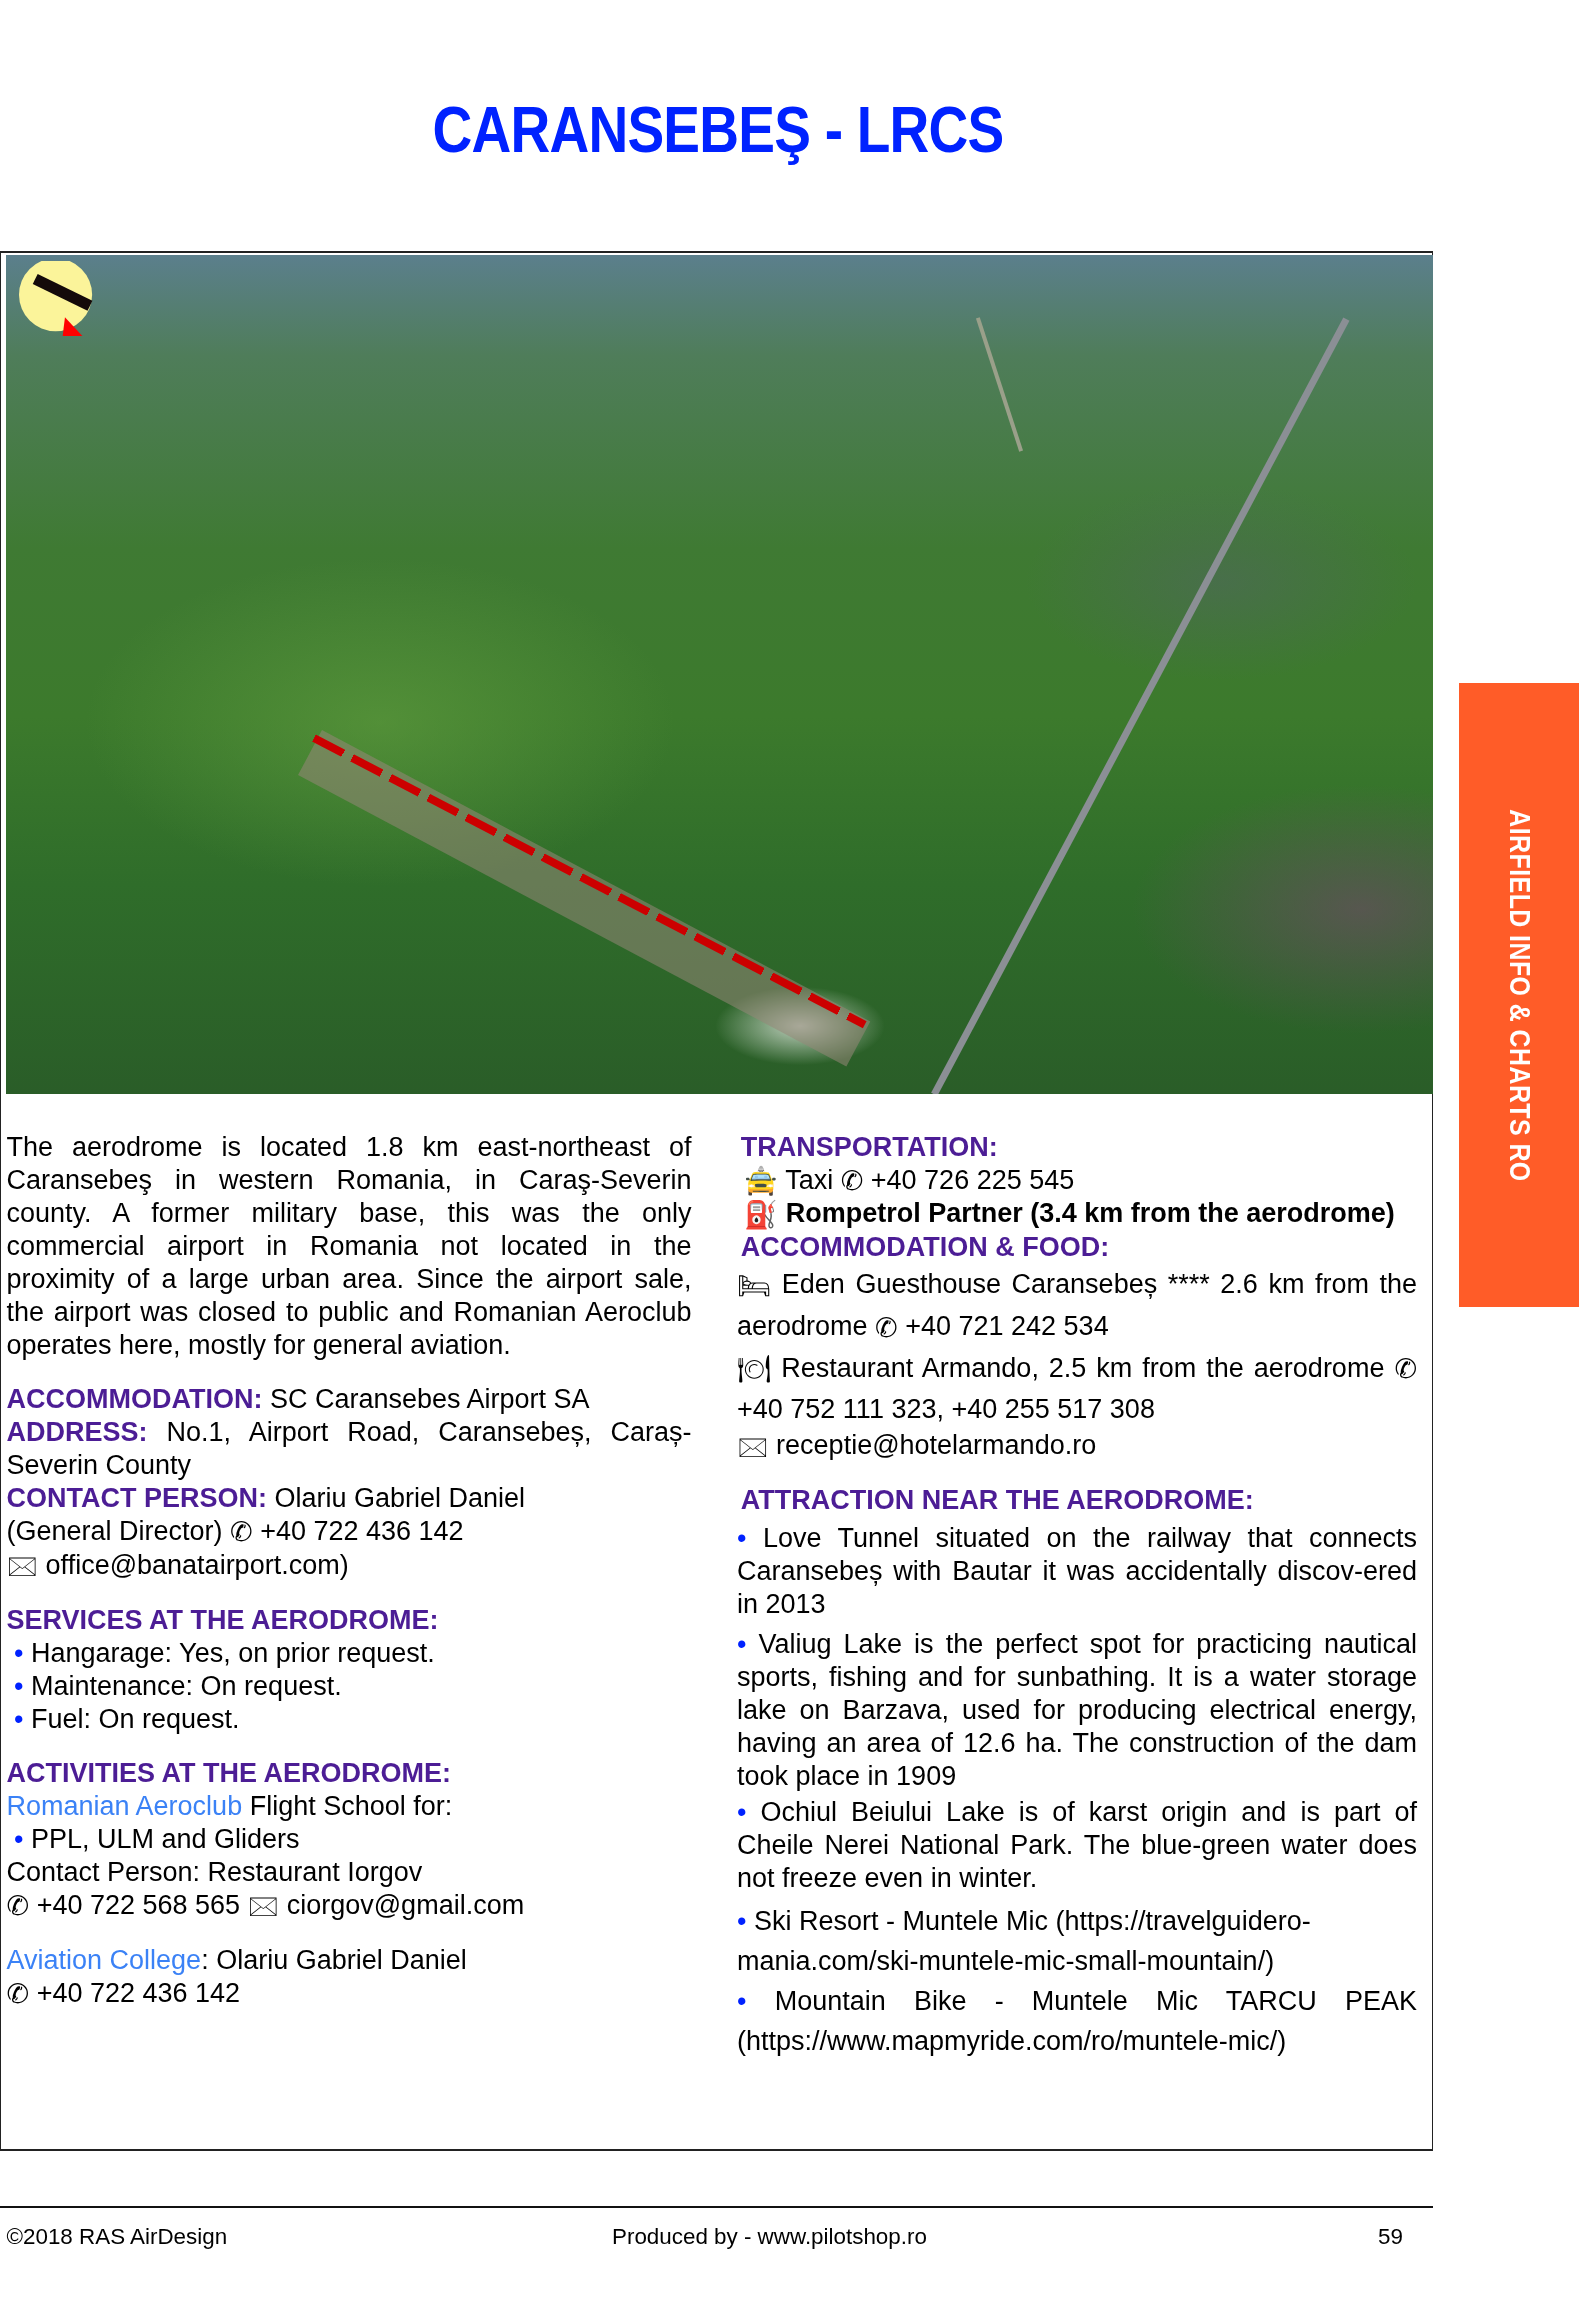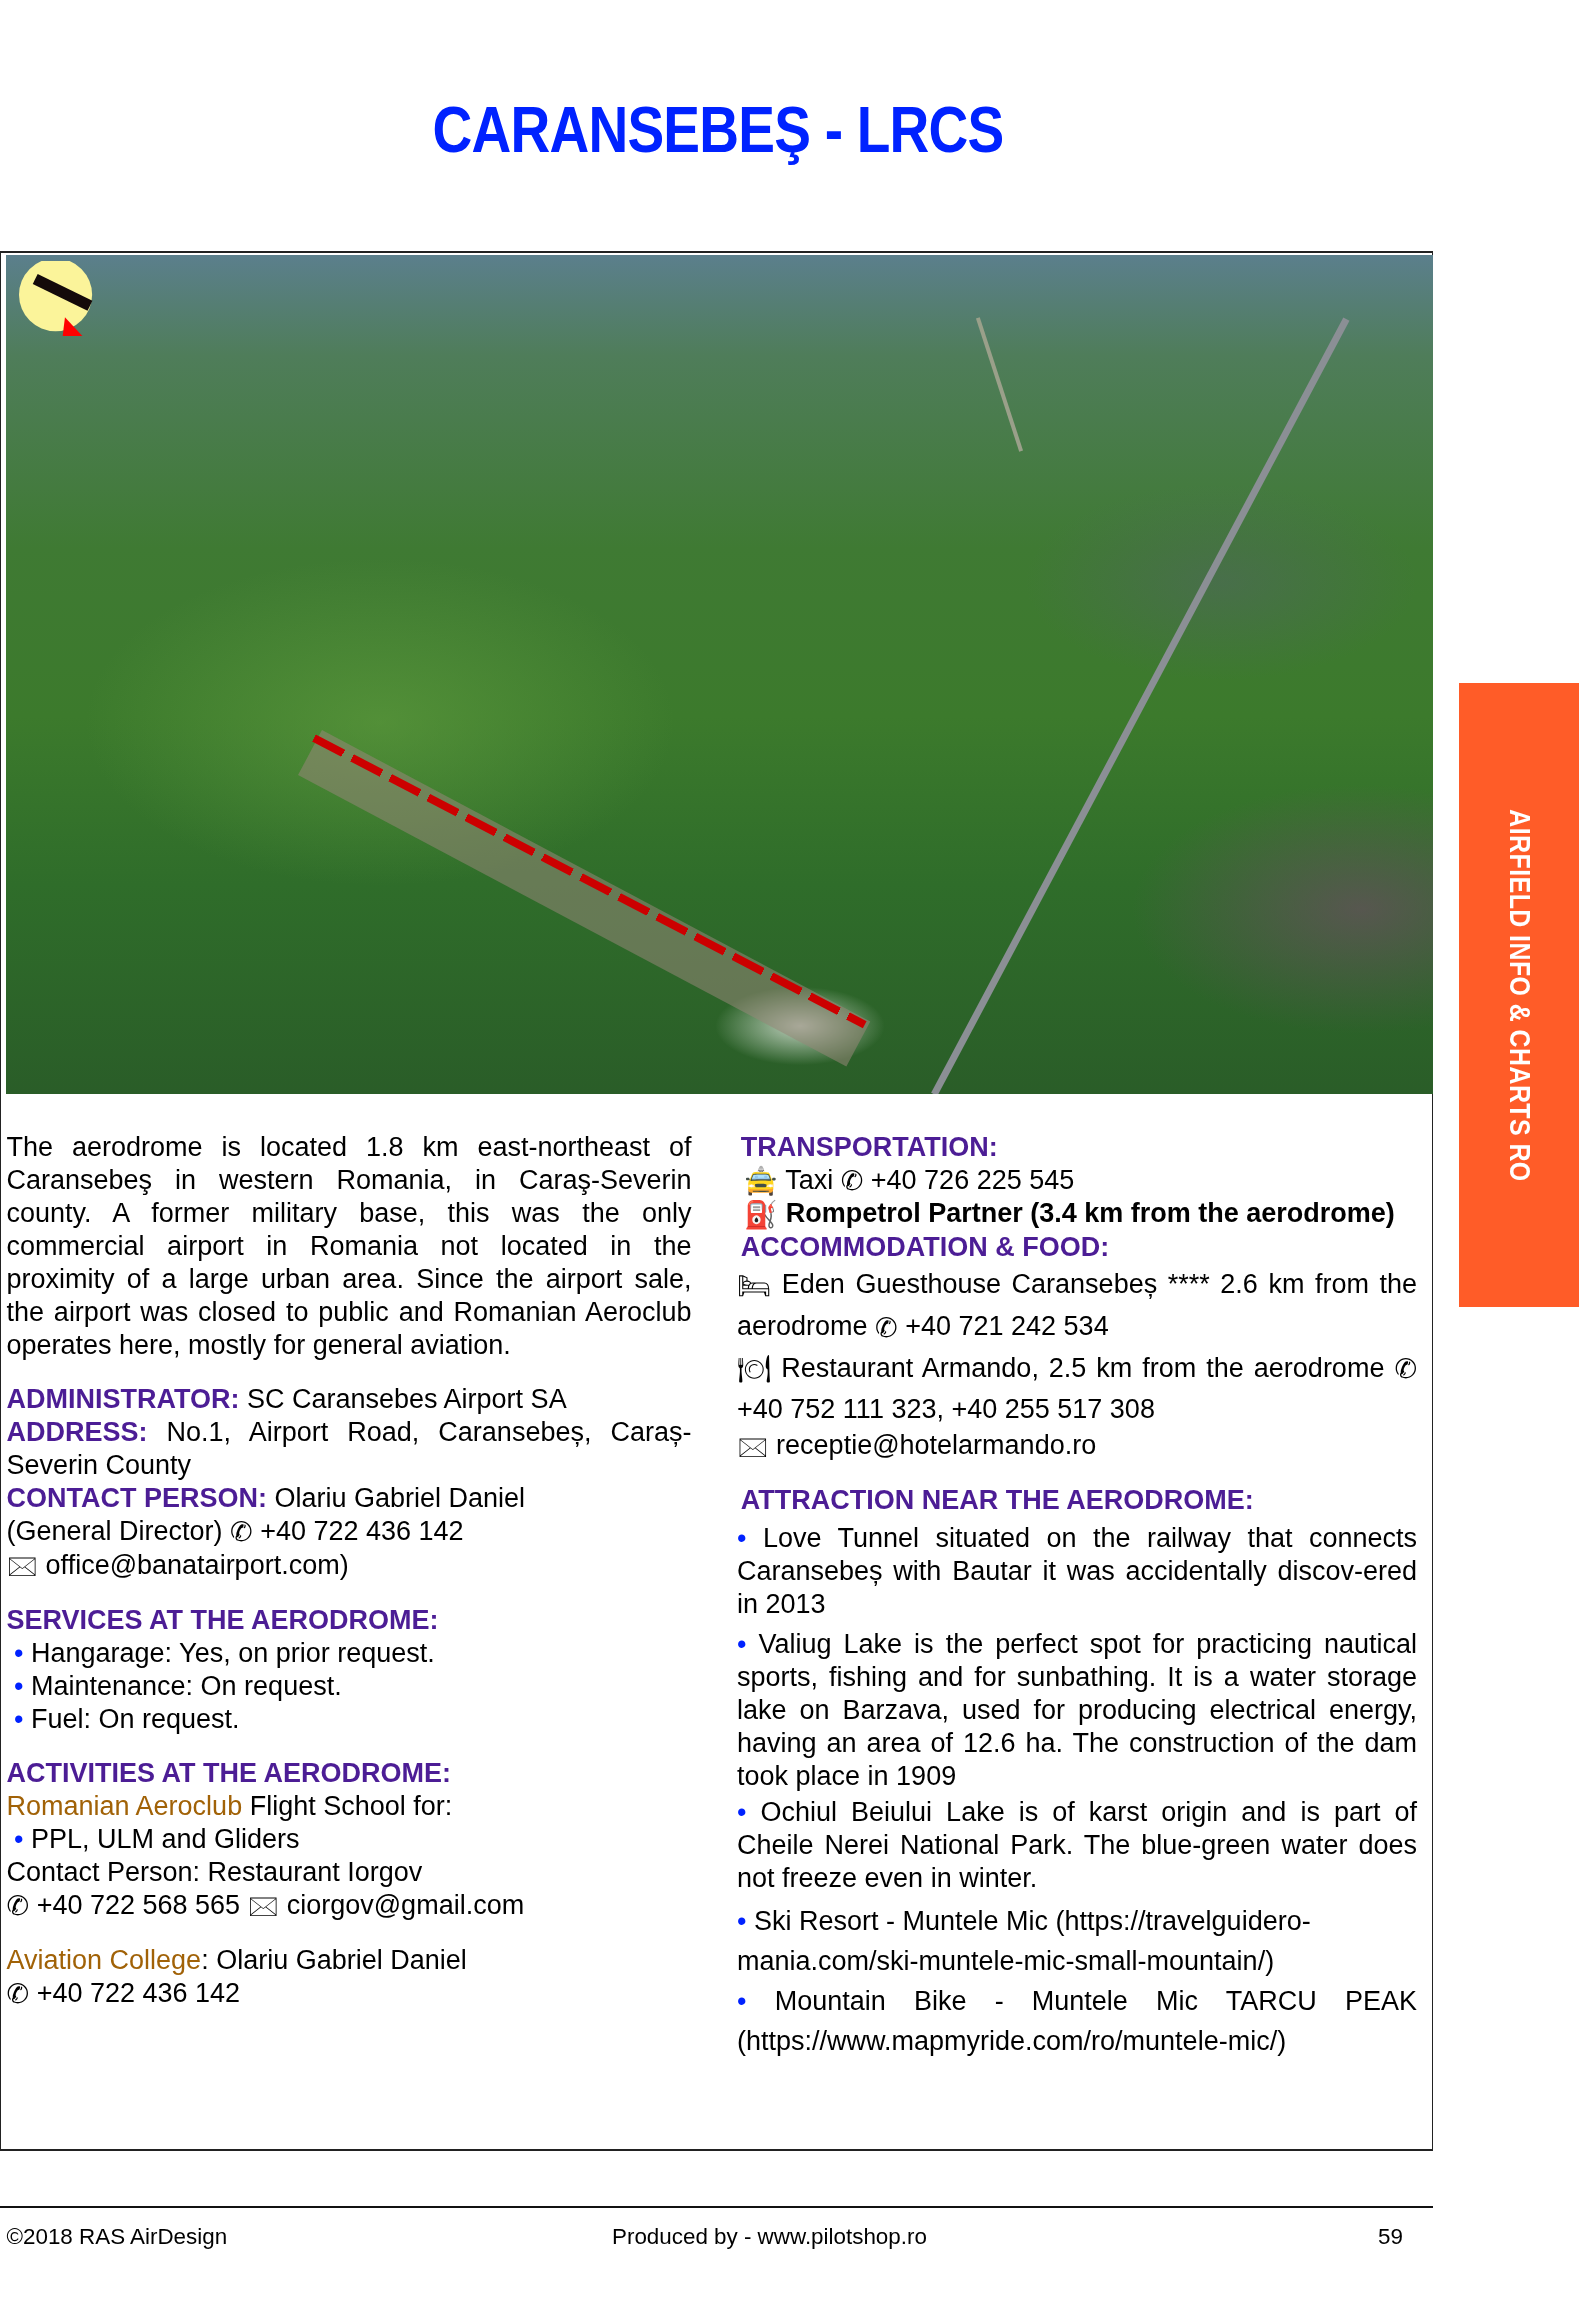--- a/index.html
+++ b/index.html
@@ -25,21 +25,21 @@
   .side-tab { position:absolute; left:1459px; top:683px; width:120px; height:624px; background:#ff5c28;
               display:flex; align-items:center; justify-content:center; }
   .side-tab span { writing-mode:vertical-rl; color:#fff; font-weight:bold; font-size:29px;
                    font-family:"Liberation Sans", sans-serif; white-space:nowrap; letter-spacing:0.5px;
                    transform:scaleY(0.86); }
   .col { position:absolute; font-size:27px; line-height:33px; }
   .col-left { left:6.5px; top:1131px; width:685px; }
   .col-right { left:737px; top:1131px; width:680px; }
   .j { text-align:justify; text-align-last:left; }
   .h { color:#4c1d95; font-weight:bold; }
-  .blue { color:#a16207; }
+  .blue { color:#3b82f6; }
   .bullet { color:#0022ff; }
   .icon { display:inline-block; vertical-align:middle; }
   .gap { height:20.6px; }
   .footer-rule { position:absolute; left:0; top:2206px; width:1433px; height:2.3px; background:#111; }
   .footer { position:absolute; top:2224px; font-size:22.4px; }
   .f-left { left:6.5px; } .f-center { left:612px; } .f-right { left:1378px; }
 </style>
 </head>
 <body>
 
@@ -61,21 +61,21 @@
 </svg>
 
 <div class="side-tab">
   <span>AIRFIELD INFO &amp; CHARTS RO</span>
 </div>
 
 <div class="col col-left">
   <div class="j">The aerodrome is located 1.8 km east-northeast of Caransebeş in western Romania, in Caraş-Severin county. A former military base, this was the only commercial airport in Romania not located in the proximity of a large urban area. Since the airport sale, the airport was closed to public and Romanian Aeroclub operates here, mostly for general aviation.</div>
   <div class="gap"></div>
   <div class="j">
-    <span class="h">ADMINISTRATOR:</span><span> SC Caransebes Airport SA</span>
+    <span class="h">ACCOMMODATION:</span><span> SC Caransebes Airport SA</span>
   </div>
   <div class="j">
     <span class="h">ADDRESS:</span><span> No.1, Airport Road, Caransebeș, Caraș-Severin County</span>
   </div>
   <div>
     <span class="h">CONTACT PERSON:</span><span> Olariu Gabriel Daniel</span><br>
     <span> (General Director) </span>
     <span class="icon">✆</span><span> +40 722 436 142</span><br>
     <span class="icon">🖂</span><span> office@banatairport.com)</span>
   </div>

